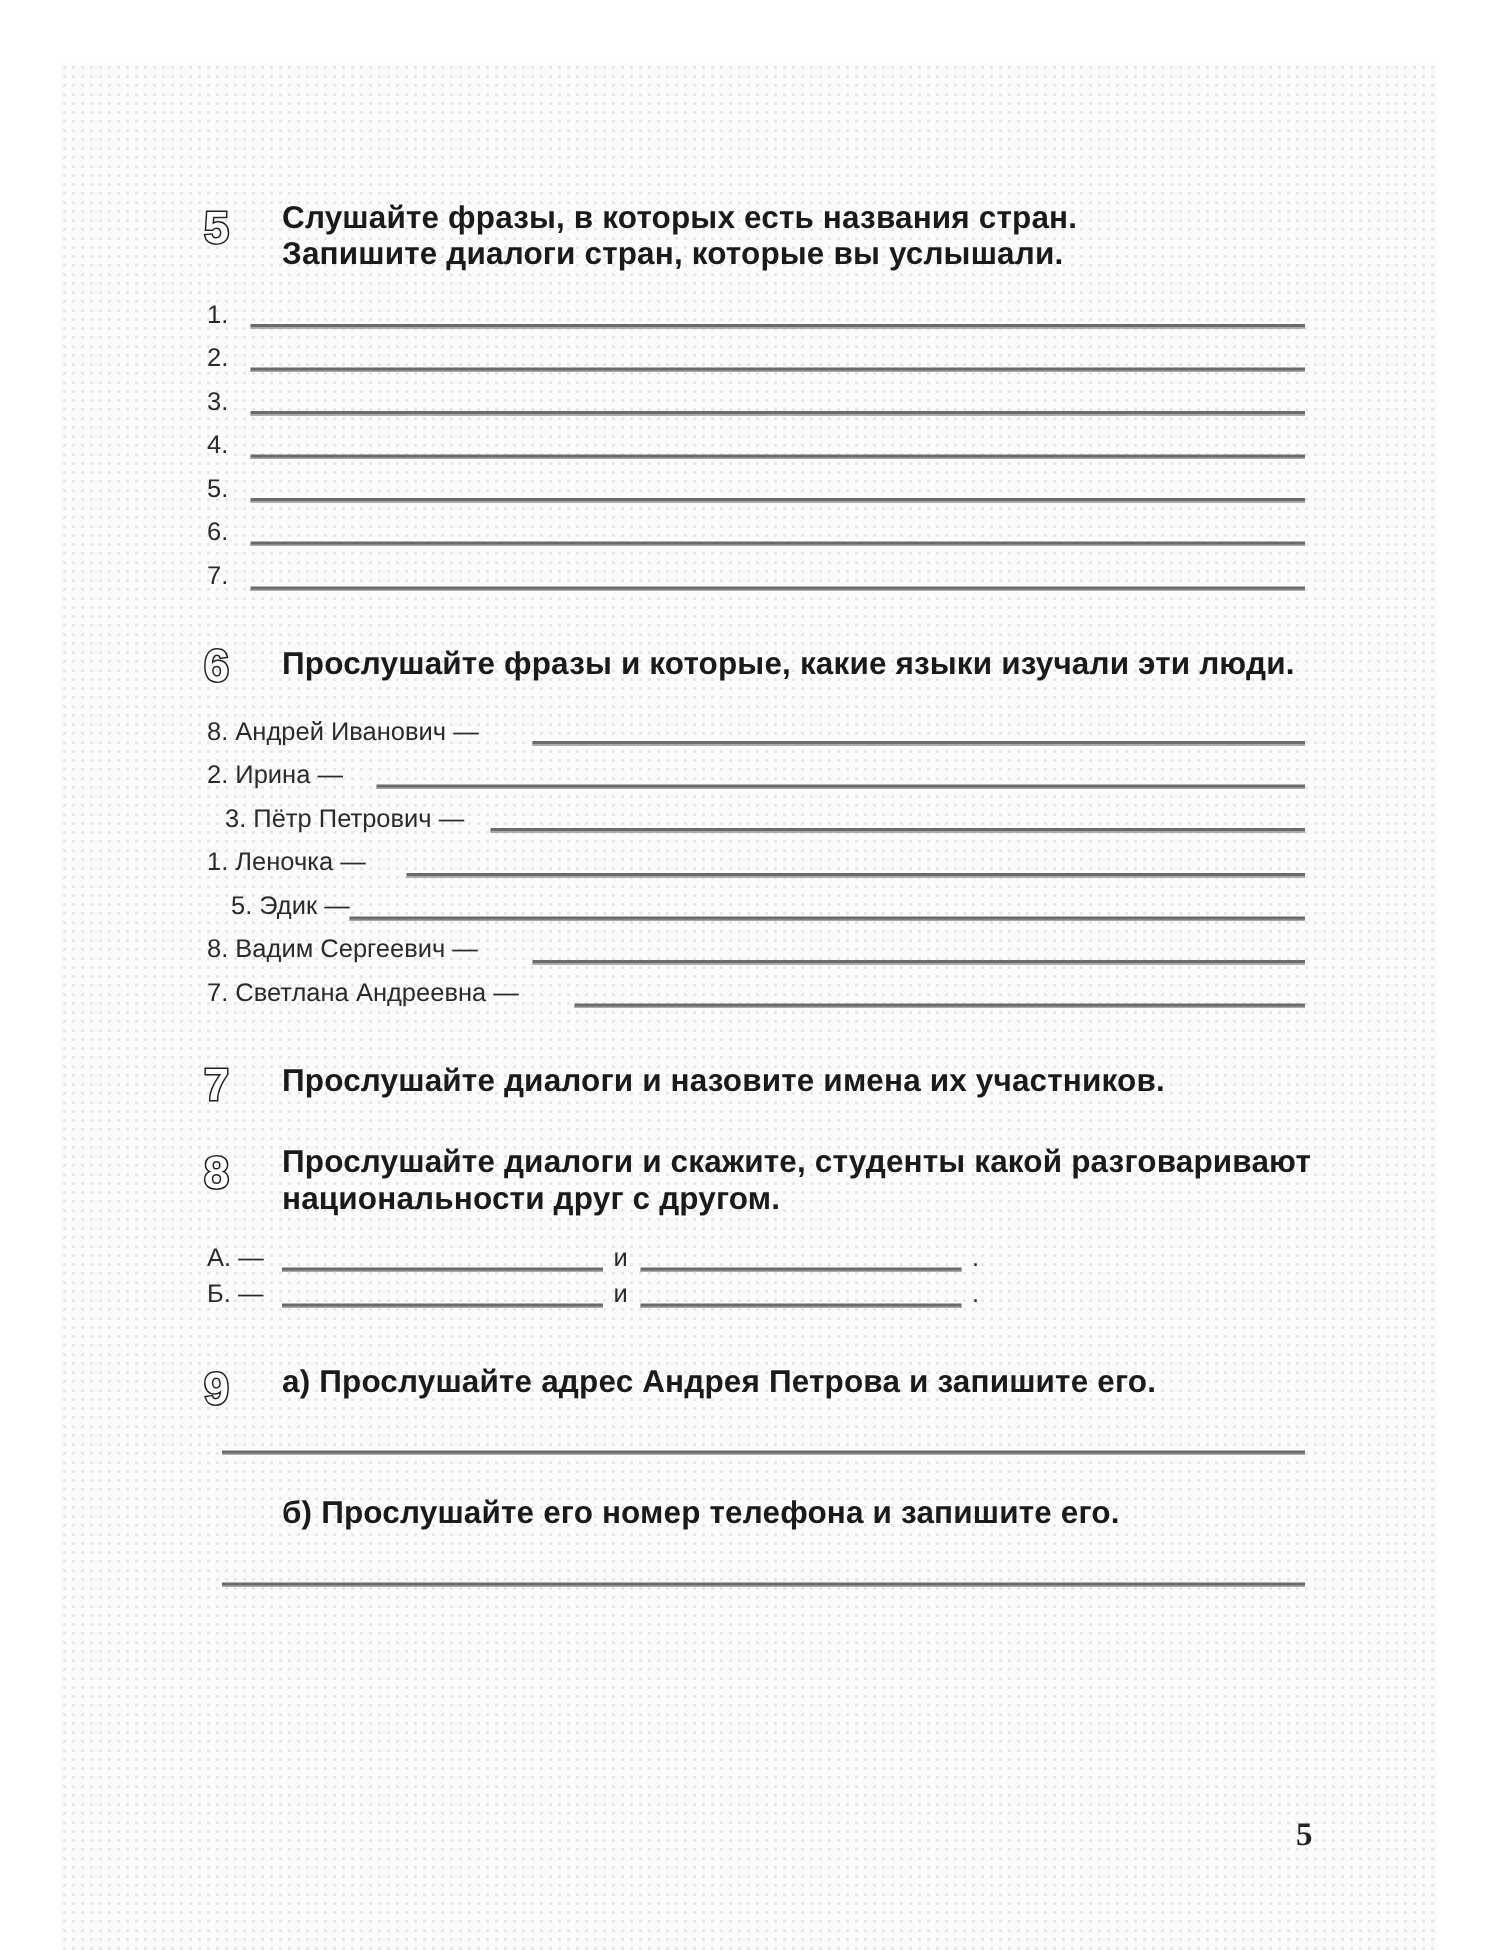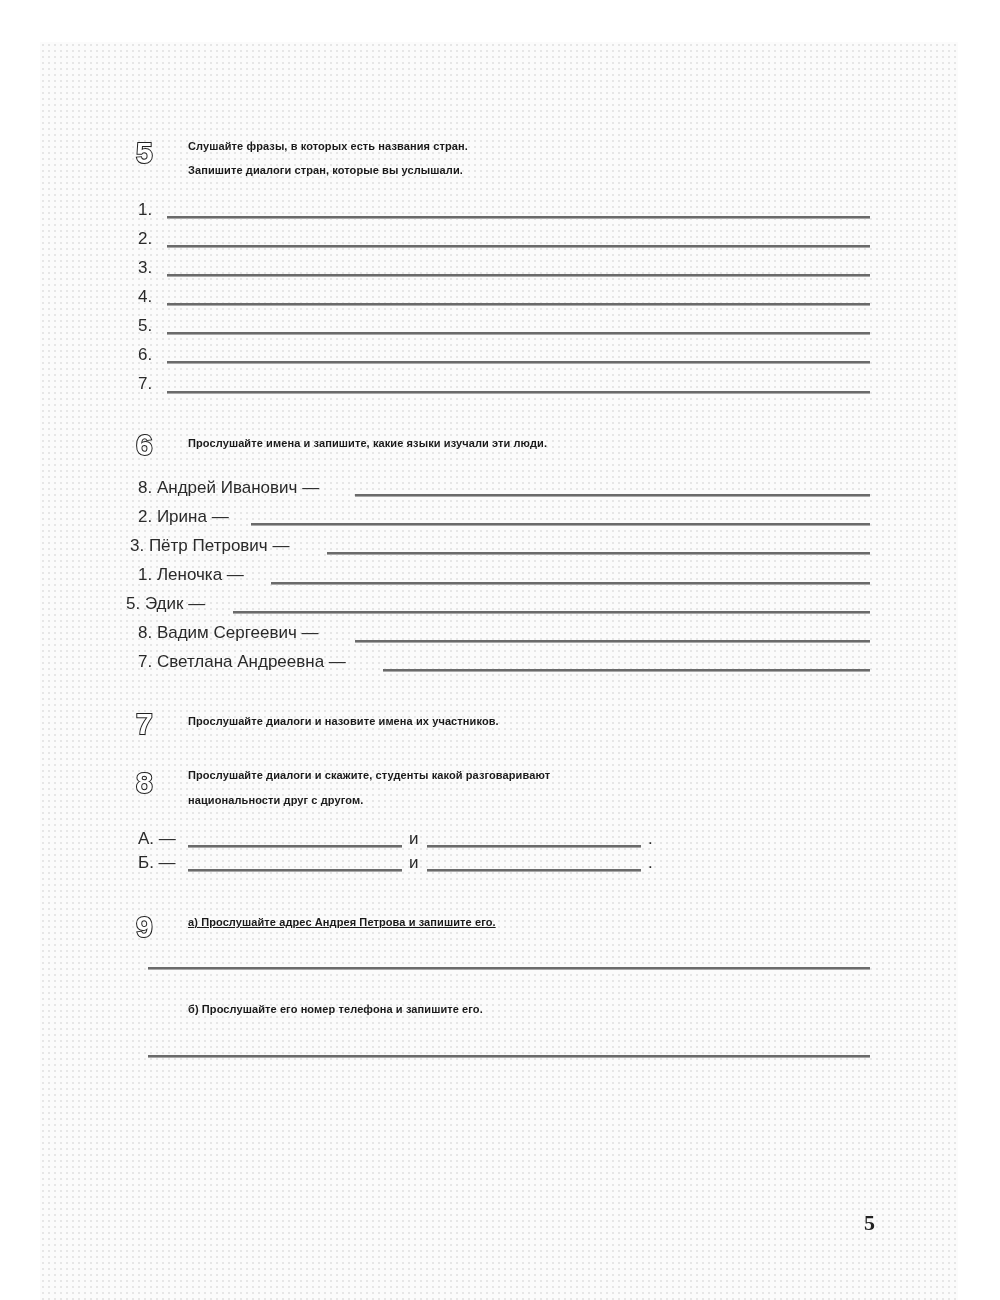--- a/index.html
+++ b/index.html
@@ -12,21 +12,21 @@
     background-color: #fbfbfb;
     background-image: radial-gradient(circle, #e6e6e6 0.9px, transparent 1.1px);
     background-size: 6px 6px;
   }
   .num {
     position: absolute; font-family: "Liberation Sans", sans-serif; font-weight: bold;
     font-size: 30px; line-height: 30px; color: #ffffff;
     -webkit-text-stroke: 2px #222; paint-order: stroke fill;
     text-shadow: 0 0 0 #222;
   }
-  .instr { position: absolute; font-weight: bold; font-size: 11px; line-height: 24px; color: #1a1a1a; letter-spacing: 0.1px; }
+  .instr { position: absolute; font-weight: bold; font-size: 21px; line-height: 24px; color: #1a1a1a; letter-spacing: 0.1px; }
   .lbl { position: absolute; font-size: 17px; line-height: 20px; color: #2a2a2a; }
   .line { position: absolute; height: 2px; background: #6a6a6a; border-bottom: 1px solid #a8a8a8; }
   .pageno { position: absolute; font-family: "Liberation Serif", serif; font-weight: bold; font-size: 22px; color: #222; }
 </style>
 </head>
 <body>
 
 <div class="page"></div>
 
 <div class="num" style="left:136px;top:138px;">5</div>
@@ -42,31 +42,31 @@
 <div class="lbl" style="left:138px;top:287px;">4.</div>
 <div class="line" style="left:167px;top:303px;width:703px;"></div>
 <div class="lbl" style="left:138px;top:316px;">5.</div>
 <div class="line" style="left:167px;top:332px;width:703px;"></div>
 <div class="lbl" style="left:138px;top:345px;">6.</div>
 <div class="line" style="left:167px;top:361px;width:703px;"></div>
 <div class="lbl" style="left:138px;top:374px;">7.</div>
 <div class="line" style="left:167px;top:391px;width:703px;"></div>
 
 <div class="num" style="left:136px;top:430px;">6</div>
-<div class="instr" style="left:188px;top:431px;">Прослушайте имена и запишите, какие языки изучали эти люди.</div>
+<div class="instr" style="left:188px;top:431px;">Прослушайте фразы и которые, какие языки изучали эти люди.</div>
 
 <div class="lbl" style="left:138px;top:478px;">8. Андрей Иванович —</div>
 <div class="line" style="left:355px;top:494px;width:515px;"></div>
 <div class="lbl" style="left:138px;top:507px;">2. Ирина —</div>
 <div class="line" style="left:251px;top:523px;width:619px;"></div>
-<div class="lbl" style="left:130px;top:536px;">3. Пётр Петрович —</div>
+<div class="lbl" style="left:150px;top:536px;">3. Пётр Петрович —</div>
 <div class="line" style="left:327px;top:552px;width:543px;"></div>
 <div class="lbl" style="left:138px;top:565px;">1. Леночка —</div>
 <div class="line" style="left:271px;top:582px;width:599px;"></div>
-<div class="lbl" style="left:126px;top:594px;">5. Эдик —</div>
+<div class="lbl" style="left:154px;top:594px;">5. Эдик —</div>
 <div class="line" style="left:233px;top:611px;width:637px;"></div>
 <div class="lbl" style="left:138px;top:623px;">8. Вадим Сергеевич —</div>
 <div class="line" style="left:355px;top:640px;width:515px;"></div>
 <div class="lbl" style="left:138px;top:652px;">7. Светлана Андреевна —</div>
 <div class="line" style="left:383px;top:669px;width:487px;"></div>
 
 <div class="num" style="left:136px;top:709px;">7</div>
 <div class="instr" style="left:188px;top:709px;">Прослушайте диалоги и назовите имена их участников.</div>
 
 <div class="num" style="left:136px;top:768px;">8</div>
@@ -79,18 +79,18 @@
 <div class="line" style="left:427px;top:845px;width:214px;"></div>
 <div class="lbl" style="left:648px;top:829px;">.</div>
 
 <div class="lbl" style="left:138px;top:853px;">Б. —</div>
 <div class="line" style="left:188px;top:869px;width:214px;"></div>
 <div class="lbl" style="left:409px;top:853px;">и</div>
 <div class="line" style="left:427px;top:869px;width:214px;"></div>
 <div class="lbl" style="left:648px;top:853px;">.</div>
 
 <div class="num" style="left:136px;top:912px;">9</div>
-<div class="instr" style="left:188px;top:910px;text-decoration:underline;">а) Прослушайте адрес Андрея Петрова и запишите его.</div>
+<div class="instr" style="left:188px;top:910px;">а) Прослушайте адрес Андрея Петрова и запишите его.</div>
 <div class="line" style="left:148px;top:967px;width:722px;"></div>
 <div class="instr" style="left:188px;top:997px;text-align:right;">б) Прослушайте его номер телефона и запишите его.</div>
 <div class="line" style="left:148px;top:1055px;width:722px;"></div>
 
 <div class="pageno" style="left:864px;top:1210px;">5</div>
 
 </body></html>

